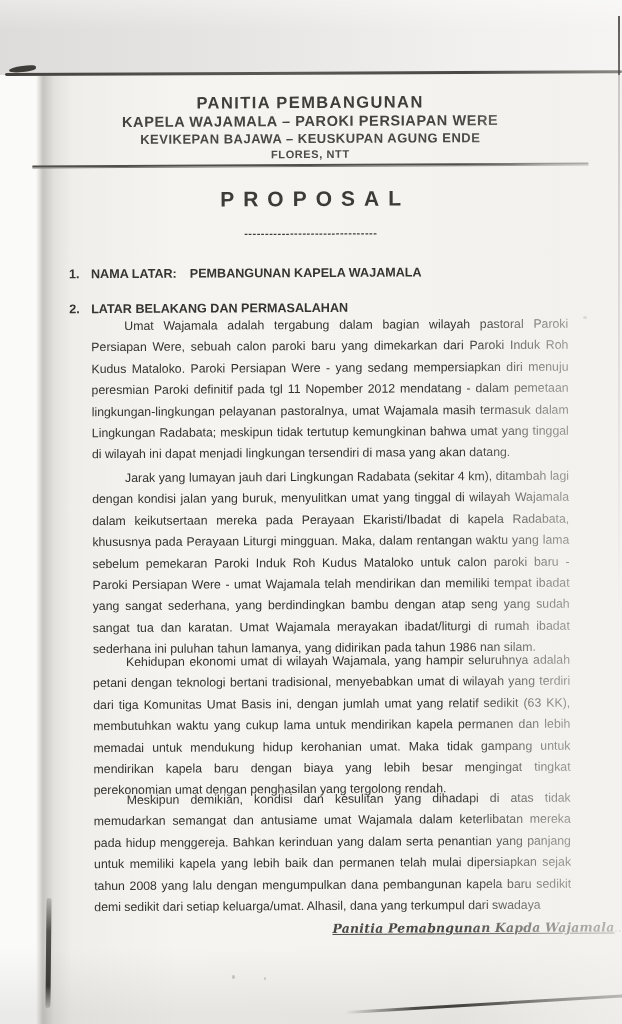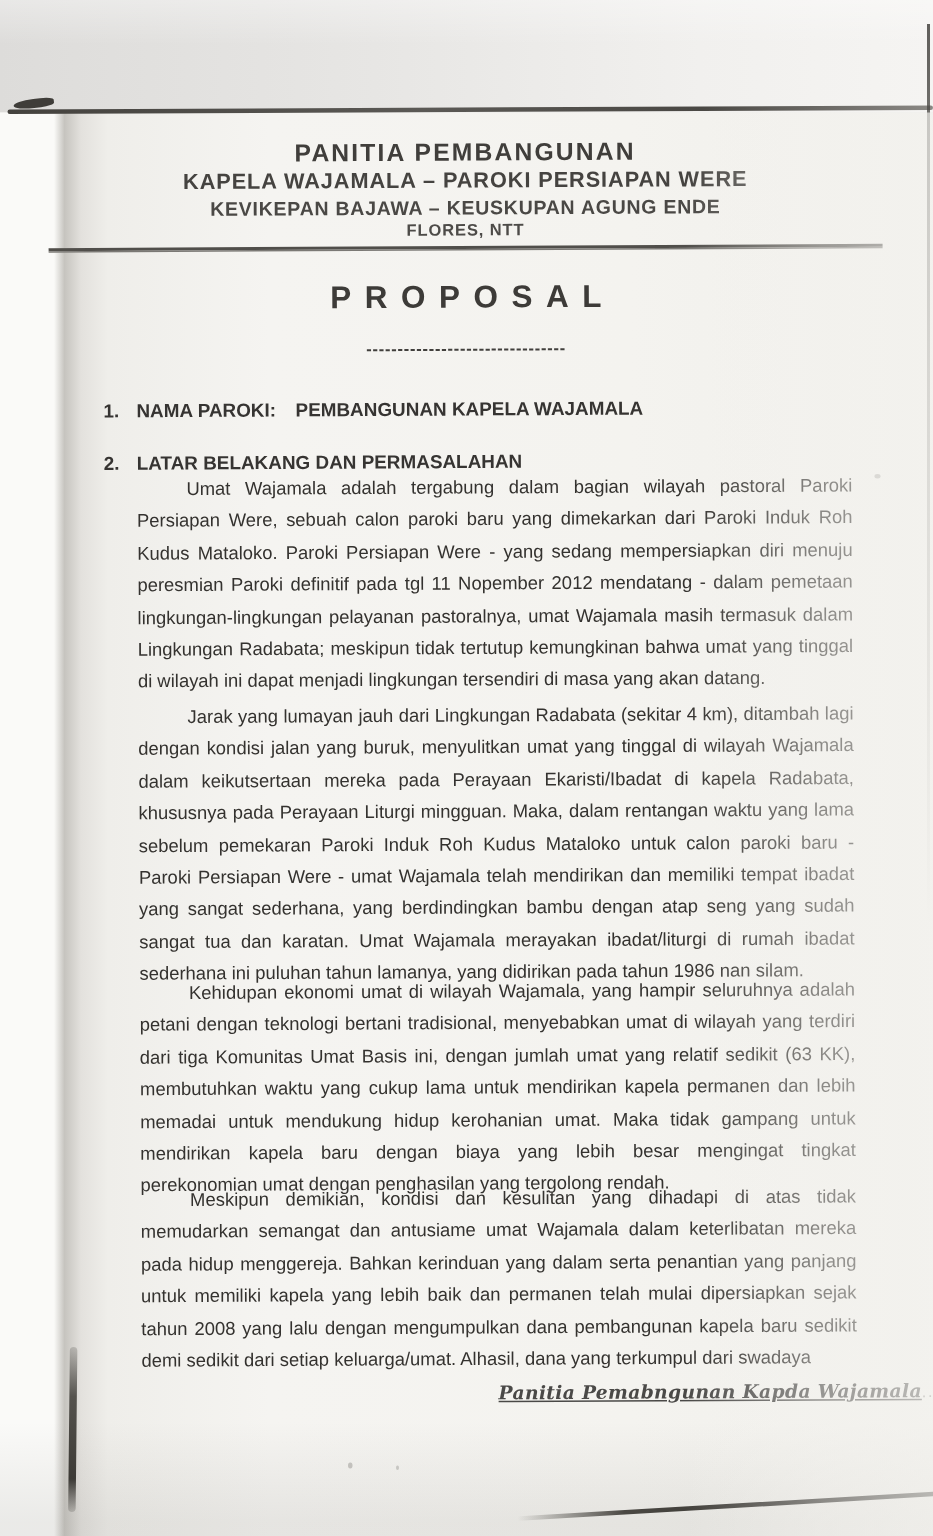--- a/index.html
+++ b/index.html
@@ -136,21 +136,21 @@
   <div class="hdr hdr-3">KEVIKEPAN BAJAWA – KEUSKUPAN AGUNG ENDE</div>
   <div class="hdr hdr-4">FLORES, NTT</div>
 
   <div class="rule"></div>
 
   <div class="doc-title">PROPOSAL</div>
   <div class="dashes">--------------------------------</div>
 
   <div class="sec sec-1">
     <span class="sec-num">1.</span>
-    <span>NAMA PAROKI:</span>
+    <span>NAMA LATAR:</span>
     <span class="sec-val">PEMBANGUNAN KAPELA WAJAMALA</span>
   </div>
   <div class="sec sec-2">
     <span class="sec-num">2.</span>
     <span>LATAR BELAKANG DAN PERMASALAHAN</span>
   </div>
 
   <p class="para p1">Umat Wajamala adalah tergabung dalam bagian wilayah pastoral Paroki Persiapan Were, sebuah calon paroki baru yang dimekarkan dari Paroki Induk Roh Kudus Mataloko. Paroki Persiapan Were - yang sedang mempersiapkan diri menuju peresmian Paroki definitif pada tgl 11 Nopember 2012 mendatang - dalam pemetaan lingkungan-lingkungan pelayanan pastoralnya, umat Wajamala masih termasuk dalam Lingkungan Radabata; meskipun tidak tertutup kemungkinan bahwa umat yang tinggal di wilayah ini dapat menjadi lingkungan tersendiri di masa yang akan datang.</p>
   <p class="para p2">Jarak yang lumayan jauh dari Lingkungan Radabata (sekitar 4 km), ditambah lagi dengan kondisi jalan yang buruk, menyulitkan umat yang tinggal di wilayah Wajamala dalam keikutsertaan mereka pada Perayaan Ekaristi/Ibadat di kapela Radabata, khususnya pada Perayaan Liturgi mingguan. Maka, dalam rentangan waktu yang lama sebelum pemekaran Paroki Induk Roh Kudus Mataloko untuk calon paroki baru - Paroki Persiapan Were - umat Wajamala telah mendirikan dan memiliki tempat ibadat yang sangat sederhana, yang berdindingkan bambu dengan atap seng yang sudah sangat tua dan karatan. Umat Wajamala merayakan ibadat/liturgi di rumah ibadat sederhana ini puluhan tahun lamanya, yang didirikan pada tahun 1986 nan silam.</p>
   <p class="para p3">Kehidupan ekonomi umat di wilayah Wajamala, yang hampir seluruhnya adalah petani dengan teknologi bertani tradisional, menyebabkan umat di wilayah yang terdiri dari tiga Komunitas Umat Basis ini, dengan jumlah umat yang relatif sedikit (63 KK), membutuhkan waktu yang cukup lama untuk mendirikan kapela permanen dan lebih memadai untuk mendukung hidup kerohanian umat. Maka tidak gampang untuk mendirikan kapela baru dengan biaya yang lebih besar mengingat tingkat perekonomian umat dengan penghasilan yang tergolong rendah.</p>

